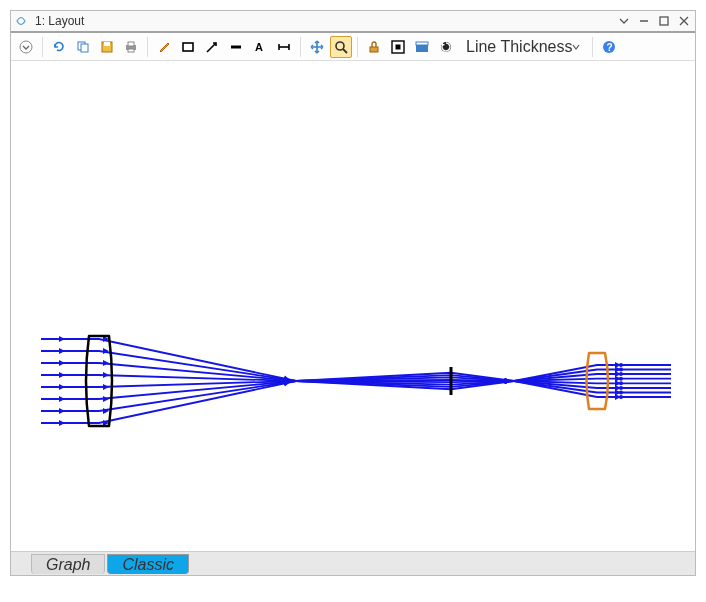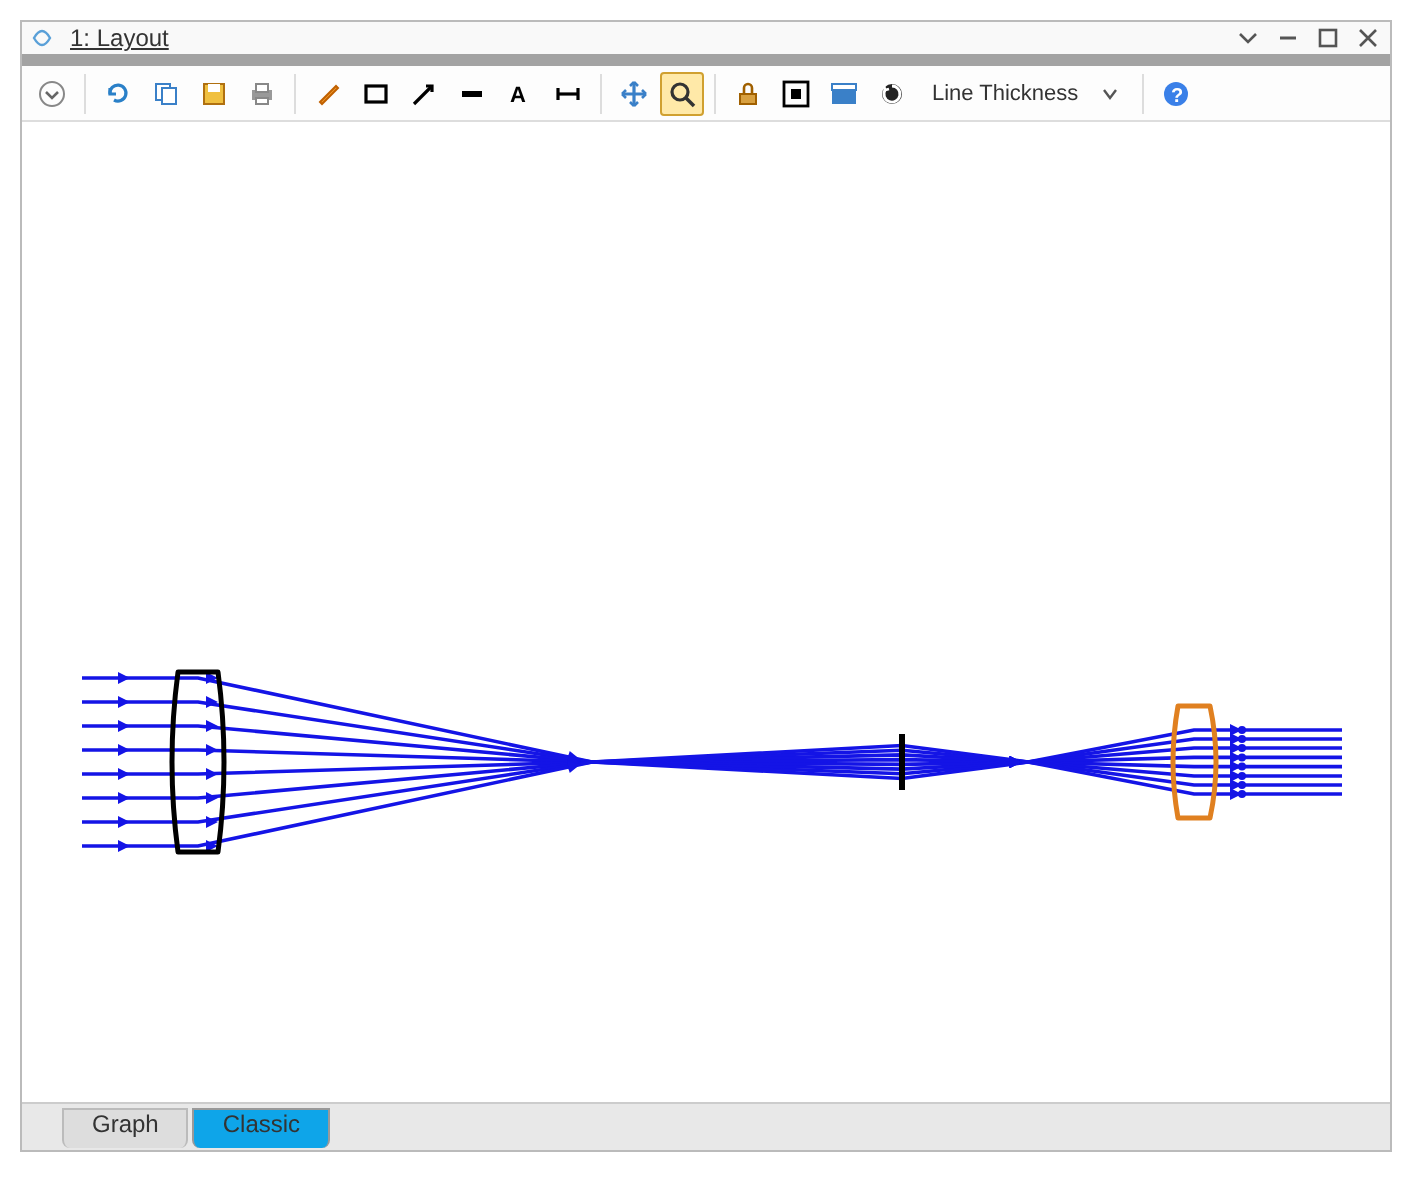--- a/index.html
+++ b/index.html
@@ -16,23 +16,22 @@
     border: 1px solid #bbb;
     background: #fff;
     display: flex;
     flex-direction: column;
   }
   .titlebar {
     display: flex;
     align-items: center;
     height: 22px;
     padding: 0 4px;
-    border-bottom: 6px solid #a3a3a3;
+    border-bottom: 2px solid #a3a3a3;
     background: #f9f9f9;
-    text-decoration: underline;
   }
   .titlebar .app-icon {
     margin-right: 6px;
     display: flex;
     align-items: center;
   }
   .titlebar .title {
     flex: 1;
     font-size: 12px;
     color: #333;
@@ -79,25 +78,25 @@
   }
   .tbtn.active {
     border: 1px solid #d0a030;
     background: #ffe9a8;
   }
   .tdropdown {
     display: flex;
     align-items: center;
     height: 22px;
     padding: 0 6px;
-    gap: 12px;
+    gap: 0;
     border: 1px solid transparent;
     border-radius: 2px;
     cursor: pointer;
-    font-size: 11px;
+    font-size: 16px;
   }
   .canvas-area {
     flex: 1;
     position: relative;
     background: #fff;
     min-height: 490px;
     overflow: hidden;
   }
   .canvas-area svg {
     display: block;
@@ -106,35 +105,36 @@
     display: flex;
     align-items: flex-end;
     height: 24px;
     background: #e8e8e8;
     border-top: 1px solid #ccc;
     padding-left: 20px;
   }
   .tab {
     height: 20px;
     padding: 0 14px;
-    font-size: 12px;
+    font-size: 16px;
     color: #333;
     background: #ddd;
     border: 1px solid #bbb;
     border-bottom: none;
     border-top-left-radius: 0;
     border-top-right-radius: 0;
     border-bottom-left-radius: 4px;
     border-bottom-right-radius: 4px;
     margin-right: 2px;
     position: relative;
     top: -1px;
     display: flex;
-    align-items: flex-start;
+    align-items: flex-end;
     cursor: pointer;
+    font-style: italic;
   }
   .tab.active {
     background: #0ea5e9;
     border-color: #999;
   }
   svg { overflow: visible; }
 </style>
 </head>
 <body>
 

